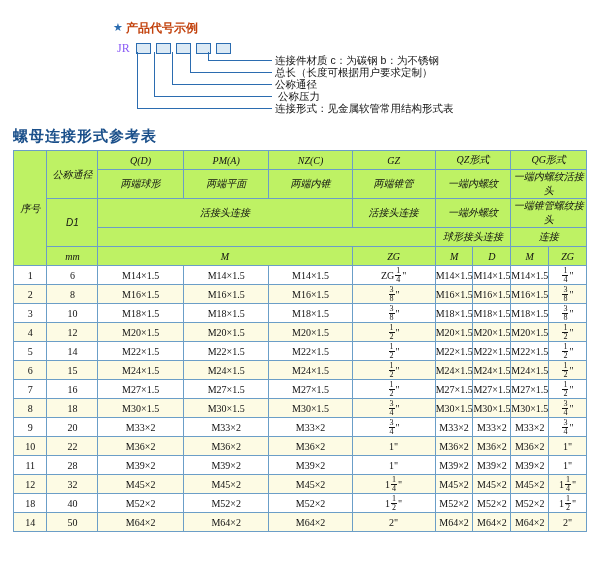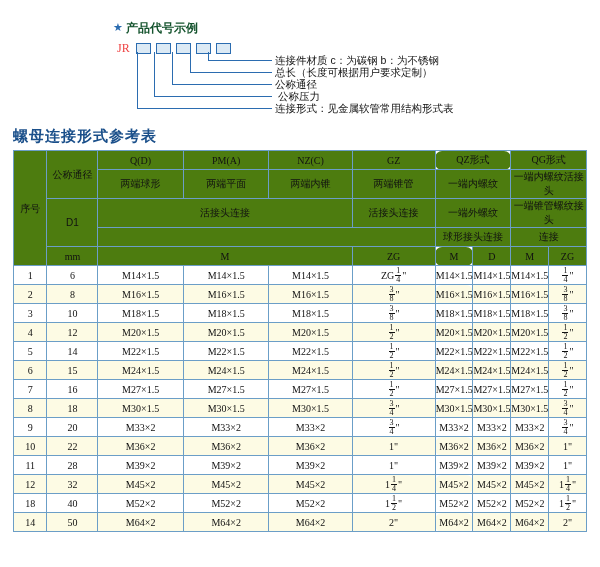--- a/index.html
+++ b/index.html
@@ -29,29 +29,29 @@
     color: #2b6cb0;
     font-size: 11px;
     line-height: 11px;
   }
   .diagram-title {
     position: absolute;
     left: 126px;
     top: 20px;
     font-size: 12px;
     font-weight: bold;
-    color: #14532d;
+    color: #c2410c;
     white-space: nowrap;
   }
   .jr-label {
     position: absolute;
     left: 117px;
     top: 41px;
     font-size: 12px;
-    color: #ef4444;
+    color: #8b5cf6;
     font-family: "Liberation Serif", serif;
   }
   .code-boxes {
     position: absolute;
     left: 136px;
     top: 43px;
     display: flex;
     gap: 5px;
   }
   .code-boxes span {
@@ -103,32 +103,32 @@
   }
   table.main td, table.main th {
     border: 1px solid #6b9ec7;
     text-align: center;
     vertical-align: middle;
     padding: 0;
     height: 18px;
     color: #111;
     font-weight: normal;
   }
-  .hdr { background: #4d7c0f; }
+  .hdr { background: #bef264; font-style: italic; }
   .hdr-cn { font-family: "Liberation Sans", sans-serif; font-size: 10px; }
   .row-even { background: #fdfbe4; }
   .row-odd  { background: #ffffff; }
 
   .idx { width: 26px; }
   .dn  { width: 40px; }
   .c3  { width: 68px; }
   .c4  { width: 68px; }
   .c5  { width: 66px; }
   .c6  { width: 66px; }
-  .c7  { width: 60px; border-radius: 7px; }
+  .c7  { width: 60px; }
   .c8  { width: 60px; }
   .c9  { width: 60px; }
   .c10 { width: 60px; }
 
   .serial-vert {
     line-height: 11px;
     font-size: 10px;
     font-family: "Liberation Sans", sans-serif;
   }
   .frac {

